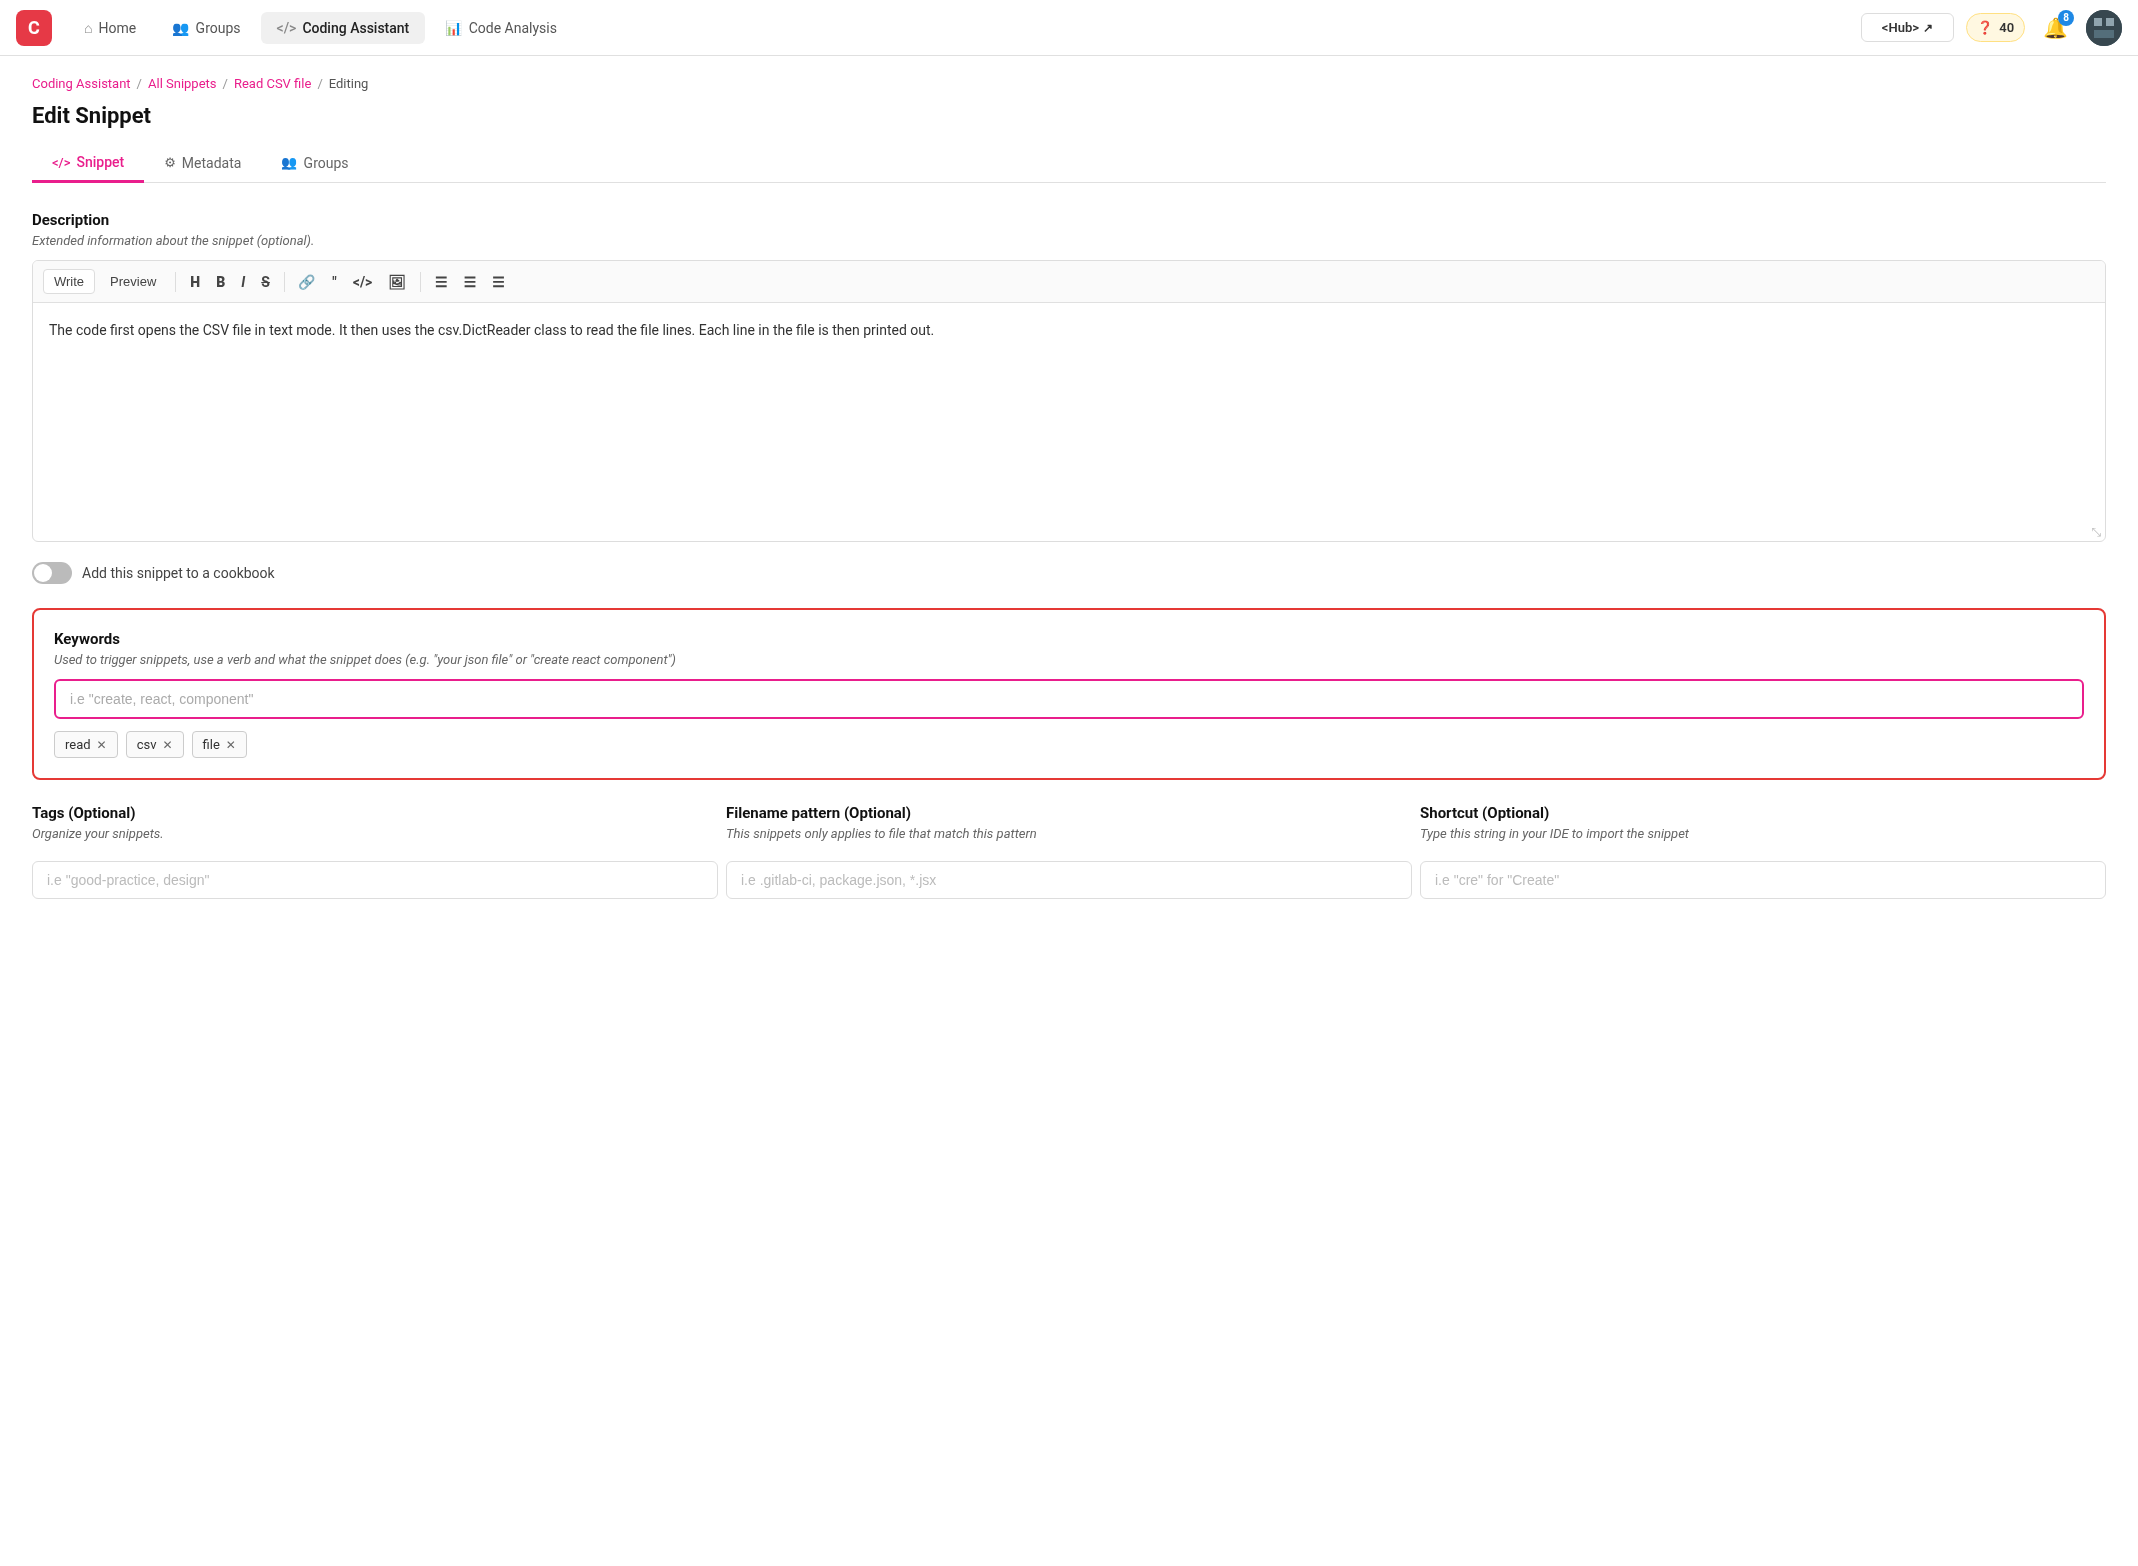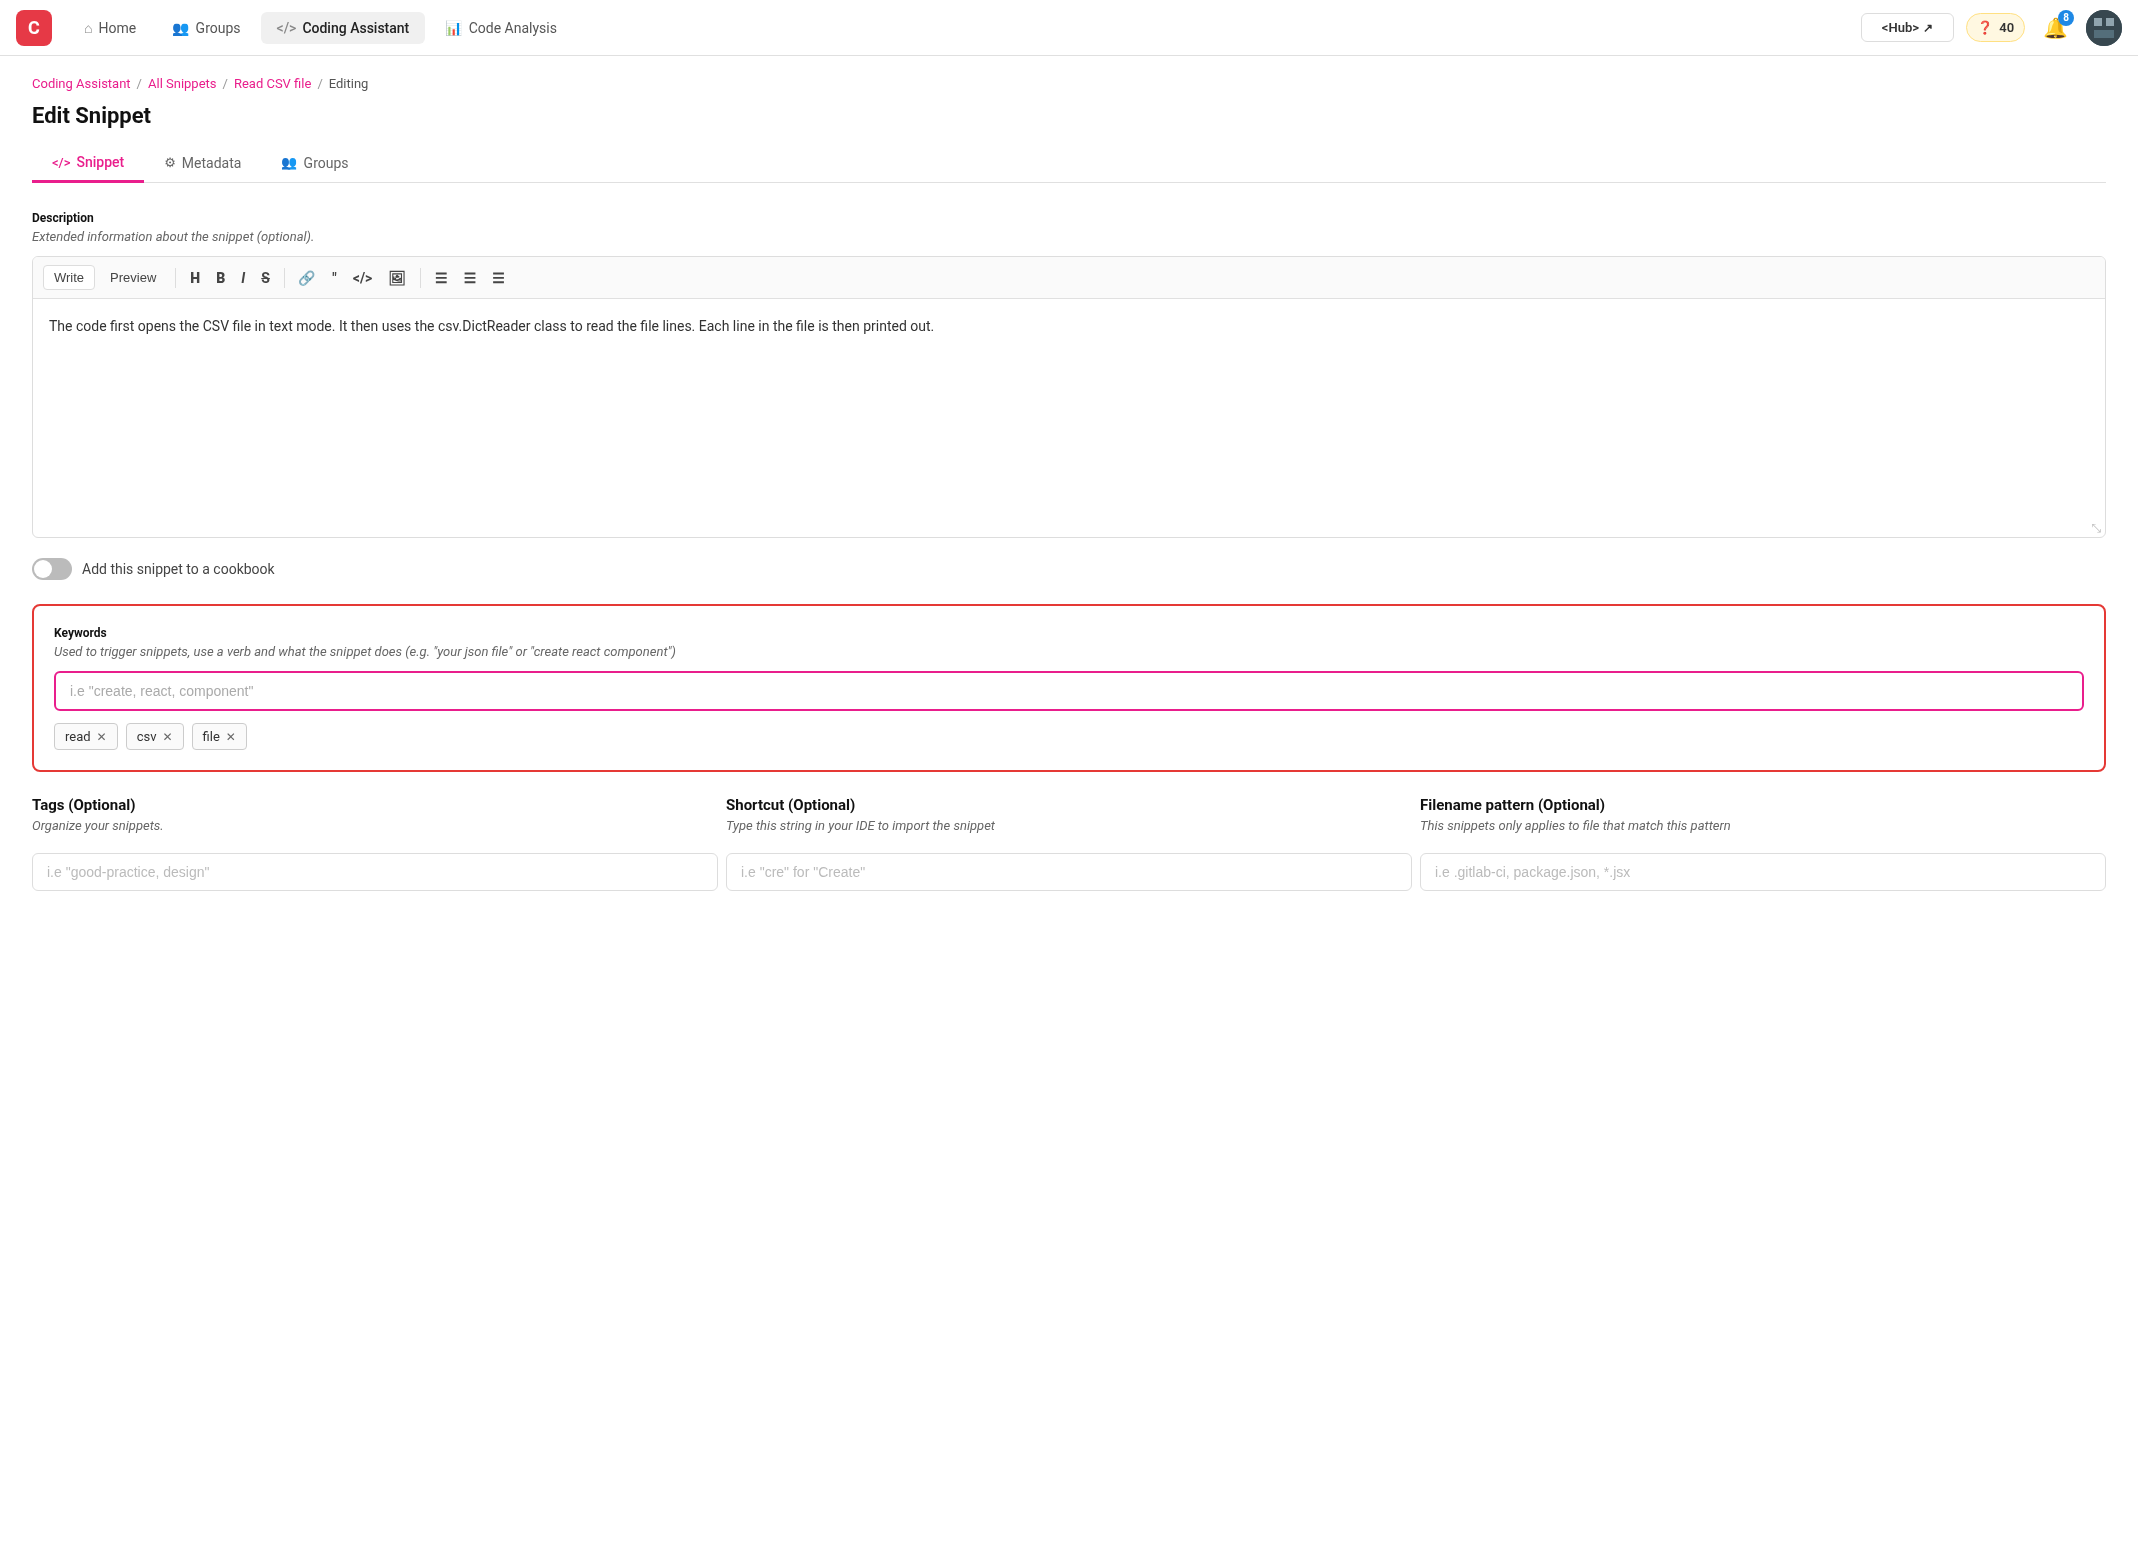--- a/index.html
+++ b/index.html
@@ -70,21 +70,21 @@
     .tabs { display: flex; border-bottom: 1px solid #e0e0e0; margin-bottom: 28px; }
     .tab {
       display: flex; align-items: center; gap: 6px; padding: 10px 20px;
       cursor: pointer; font-size: 14px; color: #666; position: relative; border-bottom: 2px solid transparent;
       margin-bottom: -1px;
     }
     .tab.active { color: #e91e8c; border-bottom: 3px solid #e91e8c; font-weight: 500; }
     .tab .tab-icon { font-size: 13px; }
 
     
-    .section-title { font-size: 12px; font-weight: 700; color: #111; margin-bottom: 4px; }
+    .section-title { font-size: 15px; font-weight: 700; color: #111; margin-bottom: 4px; }
     .section-subtitle { font-size: 13px; color: #666; font-style: italic; margin-bottom: 12px; }
 
     
     .editor-wrapper { border: 1px solid #ddd; border-radius: 6px; overflow: hidden; margin-bottom: 20px; }
     .editor-toolbar {
       display: flex; align-items: center; gap: 4px; padding: 8px 10px;
       border-bottom: 1px solid #e0e0e0; background: #fafafa;
     }
     .toolbar-btn {
       padding: 4px 10px; border-radius: 4px; border: 1px solid transparent;
@@ -281,25 +281,25 @@
 
   <div class="bottom-grid">
 
     <div class="bottom-section">
       <div class="section-title">Tags (Optional)</div>
       <div class="section-subtitle">Organize your snippets.</div>
       <input class="bottom-input" type="text" placeholder="i.e &quot;good-practice, design&quot;" style="">
     </div>
 
     <div class="bottom-section">
+      <div class="section-title">Filename pattern (Optional)</div>
+      <div class="section-subtitle">This snippets only applies to file that match this pattern</div>
+      <input class="bottom-input" type="text" placeholder="i.e .gitlab-ci, package.json, *.jsx" style="">
+    </div>
+
+    <div class="bottom-section">
       <div class="section-title">Shortcut (Optional)</div>
       <div class="section-subtitle">Type this string in your IDE to import the snippet</div>
       <input class="bottom-input" type="text" placeholder="i.e &quot;cre&quot; for &quot;Create&quot;" style="">
     </div>
-
-    <div class="bottom-section">
-      <div class="section-title">Filename pattern (Optional)</div>
-      <div class="section-subtitle">This snippets only applies to file that match this pattern</div>
-      <input class="bottom-input" type="text" placeholder="i.e .gitlab-ci, package.json, *.jsx" style="">
-    </div>
   </div>
 
 </div>
 
 </body></html>

